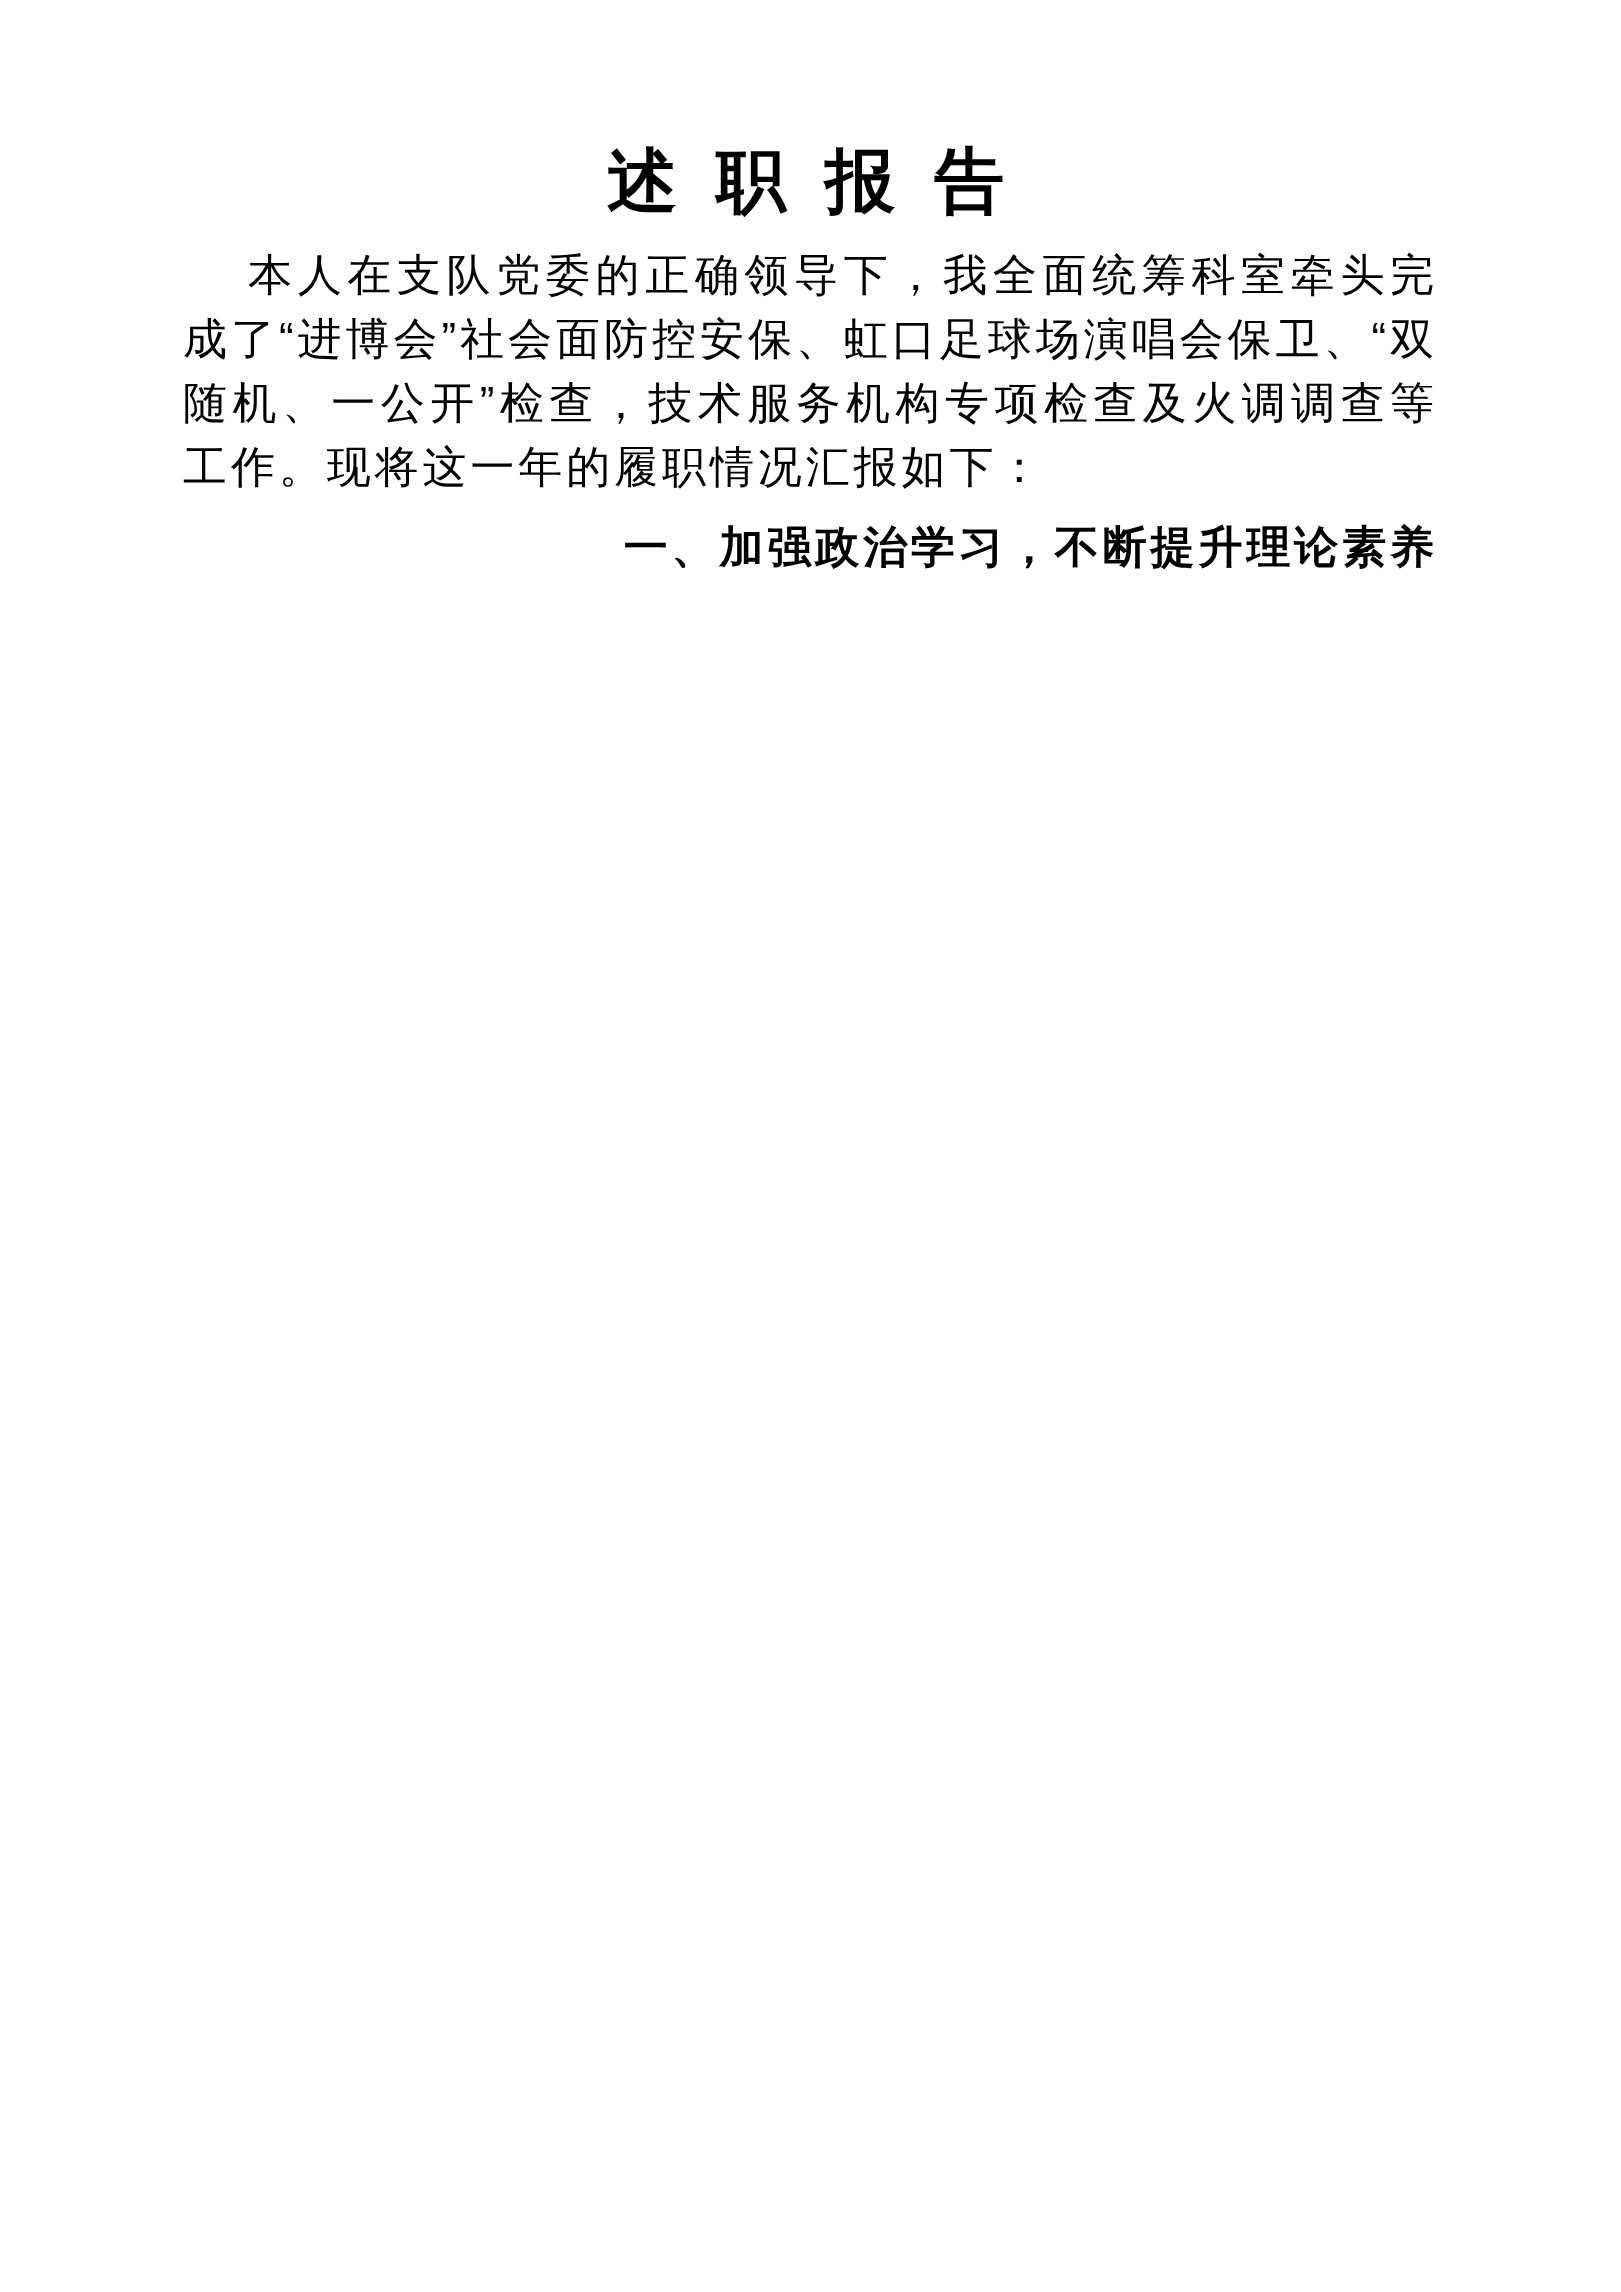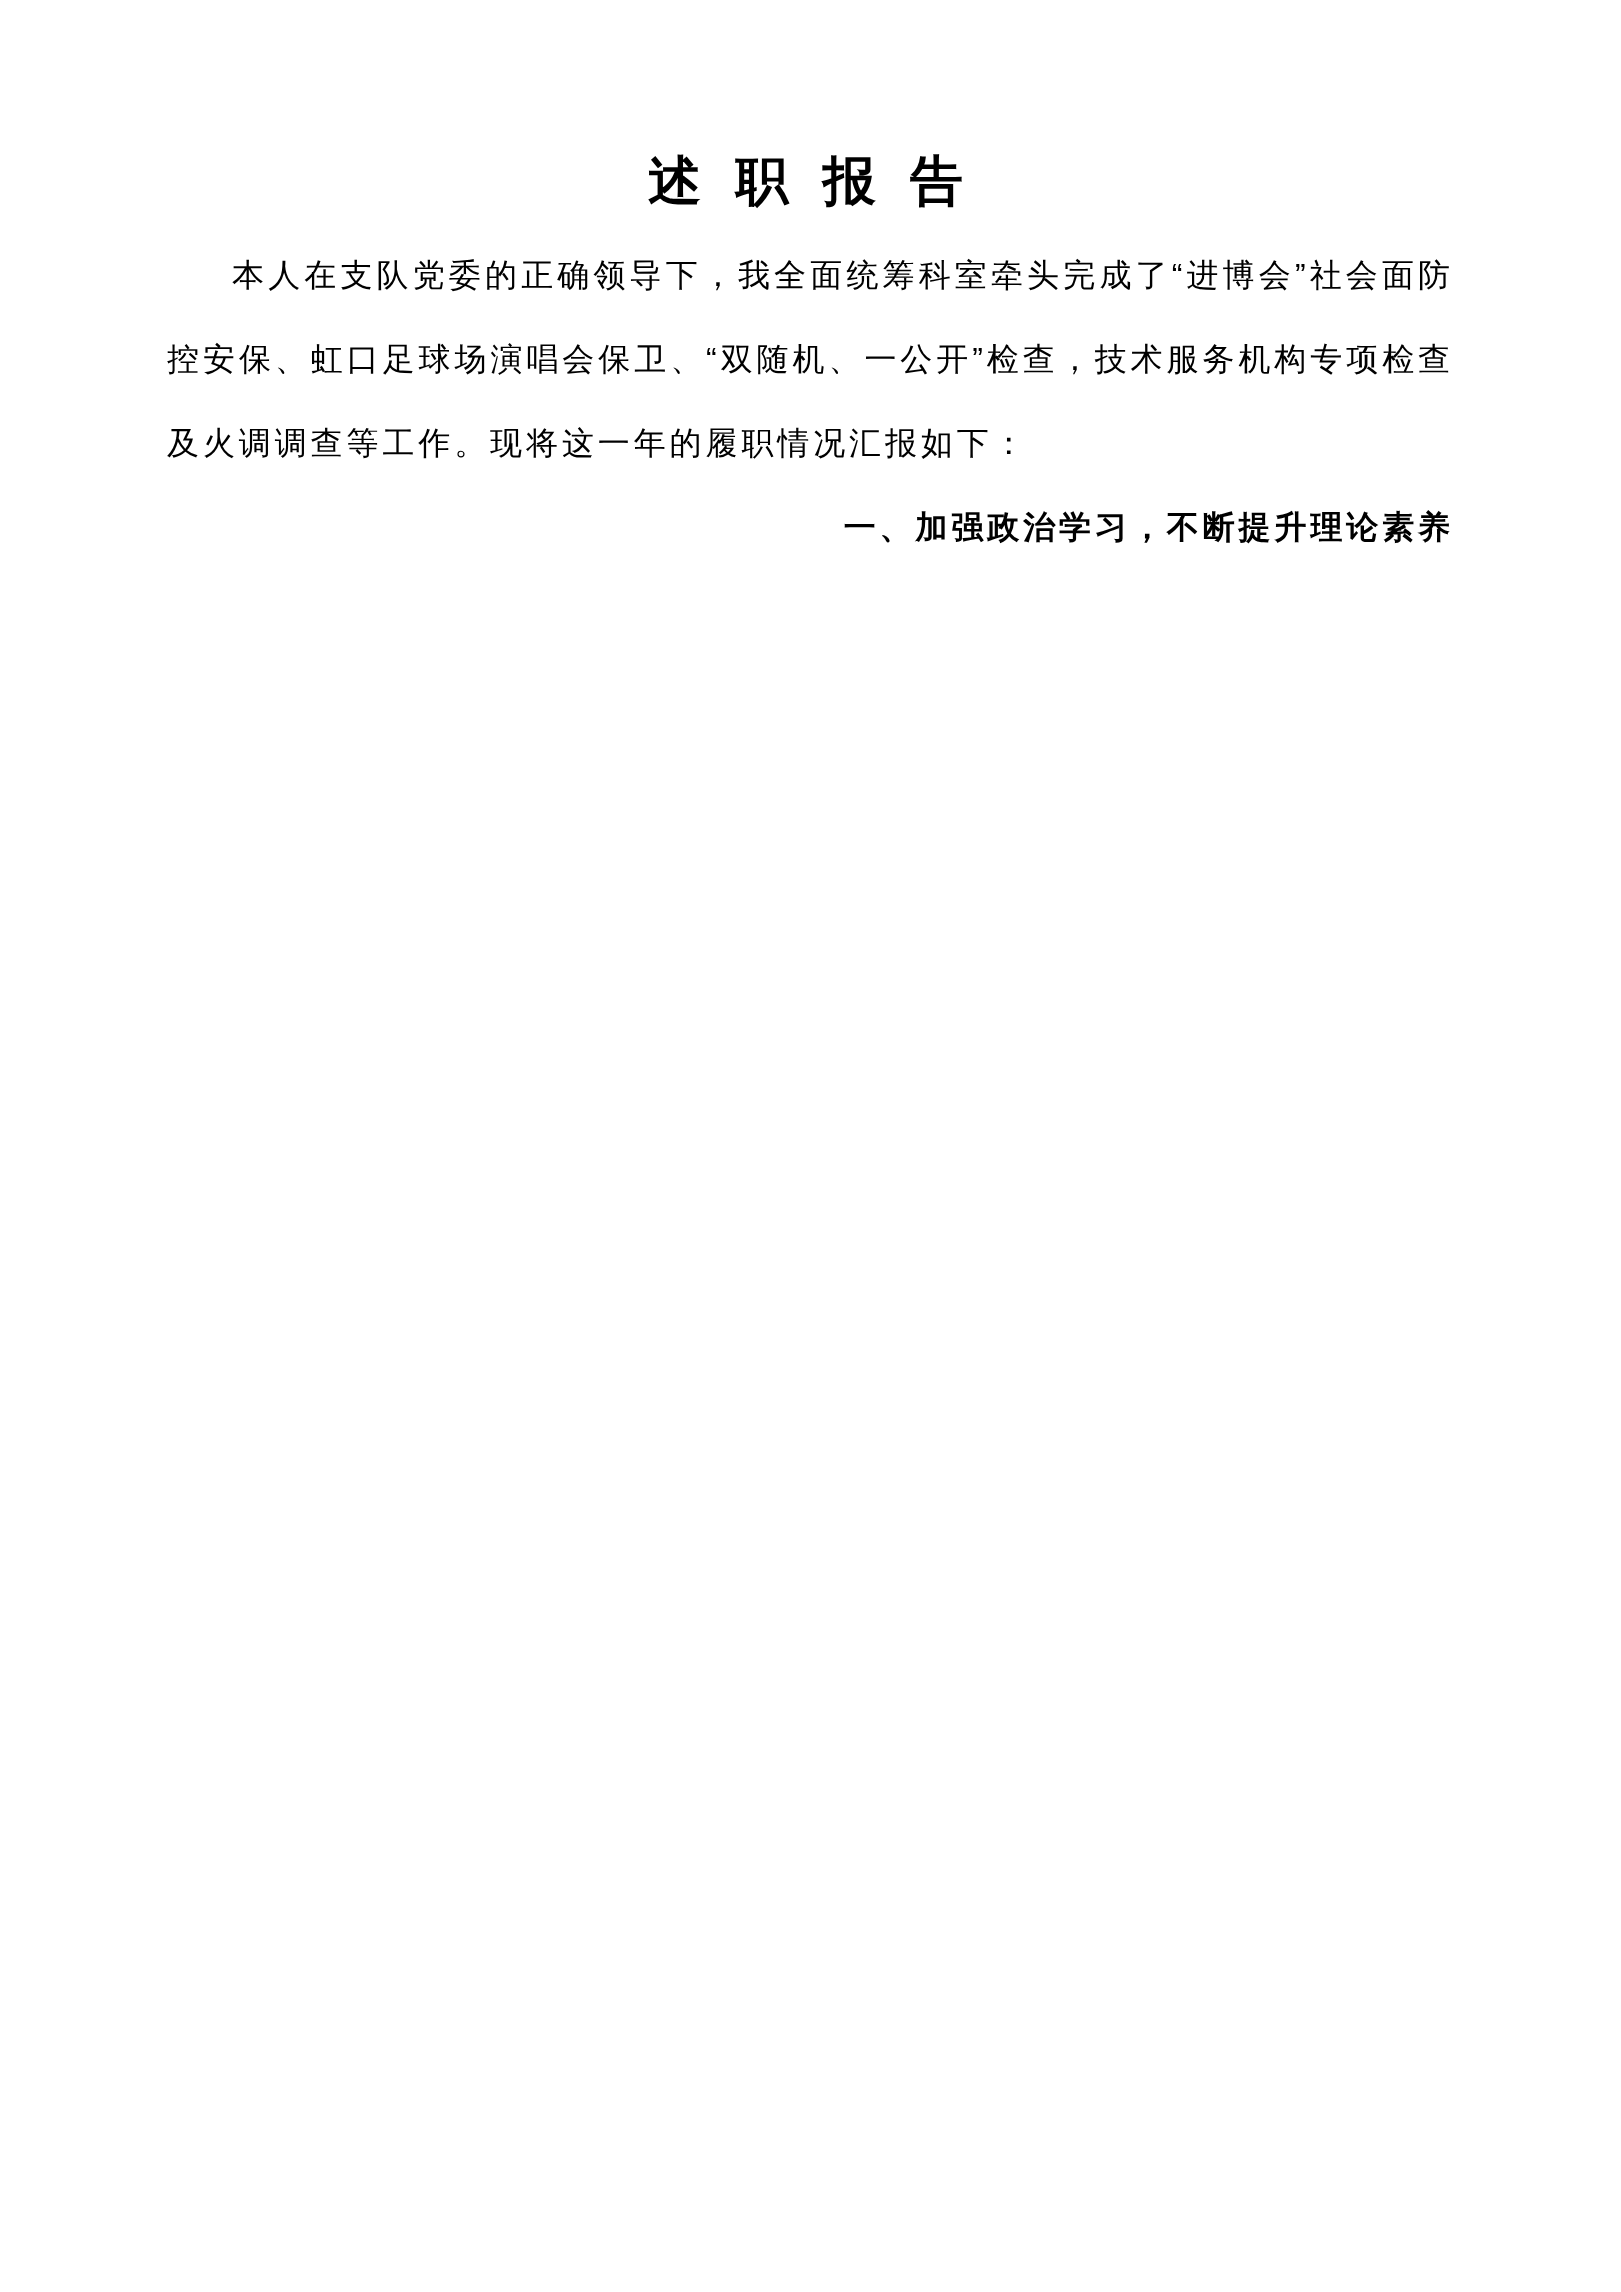--- a/index.html
+++ b/index.html
@@ -15,31 +15,31 @@
     margin: 0 auto;
     background: #ffffff;
     box-sizing: border-box;
     padding: 135px 167px 0 167px;
     font-family: "Liberation Sans", sans-serif;
     color: #000000;
     overflow: hidden;
   }
   .title {
     margin: 0 0 5.9px 0;
-    font-size: 53px;
+    font-size: 70px;
     font-weight: bold;
     line-height: 92px;
     text-align: center;
     letter-spacing: 9.8px;
     white-space: pre;
   }
   .block {
-    margin: 0;
-    font-size: 32px;
-    line-height: 84px;
+    margin: 16px;
+    font-size: 44px;
+    line-height: 64px;
     letter-spacing: 3.9px;
     text-align: justify;
     text-justify: inter-ideograph;
     text-indent: 65px;
     word-break: break-all;
   }
   .block.heading {
     font-weight: bold;
     text-align: right;
   }

